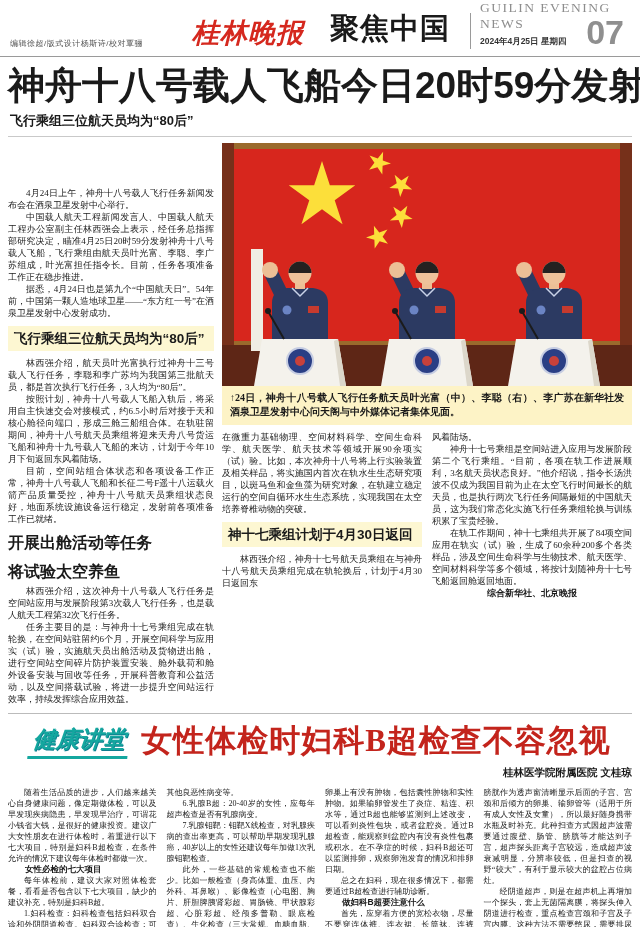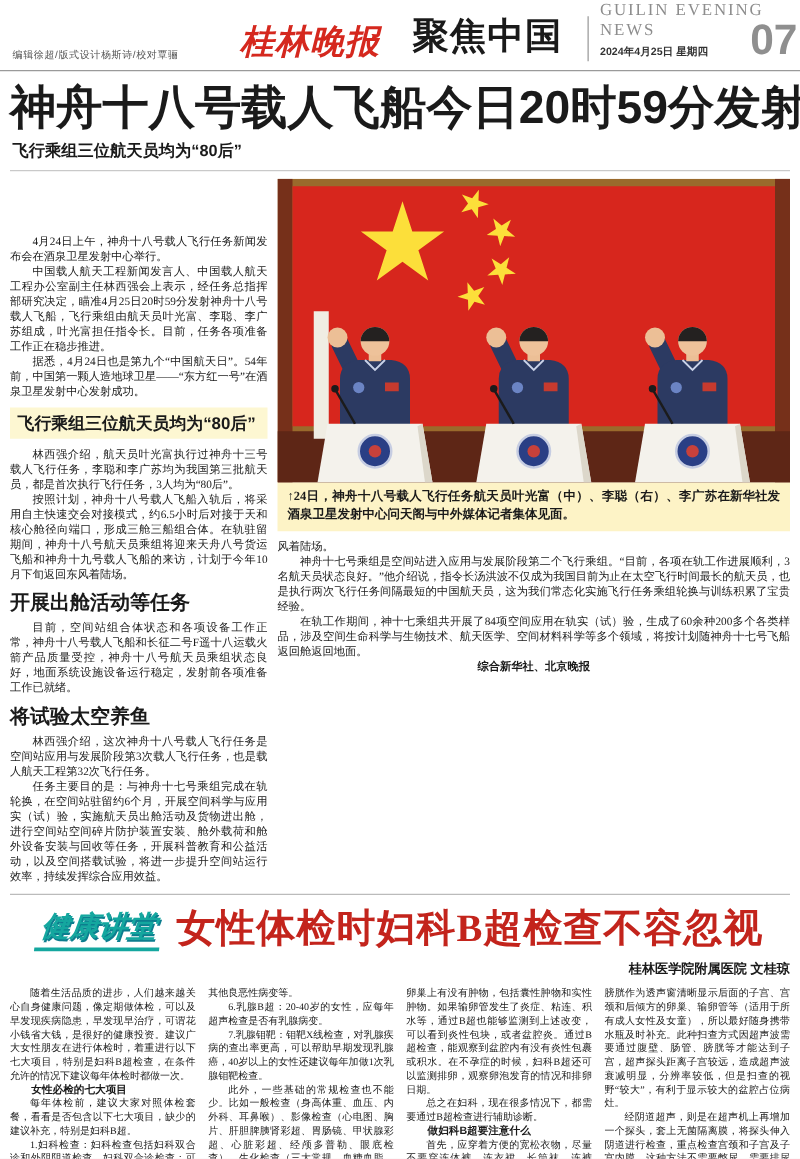--- a/index.html
+++ b/index.html
@@ -15,21 +15,21 @@
 
   
   .masthead{position:relative;height:57px;border-bottom:1px solid #9a9a9a;}
   .credits{position:absolute;left:10px;bottom:7px;font-size:8px;color:#555;letter-spacing:.5px;font-family:"Liberation Sans",sans-serif;}
   .brand{position:absolute;left:192px;bottom:5px;font-size:27px;font-weight:bold;font-style:italic;color:var(--accent-red);font-family:"DejaVu Serif",serif;letter-spacing:1px;}
   .section-title{position:absolute;left:330px;bottom:7px;font-size:29px;font-weight:900;font-family:"Liberation Sans",sans-serif;letter-spacing:1px;}
   .vdiv{position:absolute;left:470px;bottom:7px;width:1px;height:36px;background:#9a9a9a;}
   .english{position:absolute;left:480px;bottom:8px;}
   .english .en{font-size:13.5px;color:#8d8d8d;letter-spacing:1.5px;font-family:"Liberation Serif",serif;}
   .english .date{font-size:8.5px;color:#333;font-weight:bold;margin-top:4px;font-family:"Liberation Sans",sans-serif;}
-  .pagenum{position:absolute;right:2px;bottom:4px;font-size:34px;font-weight:800;color:#8f8f8f;font-family:"Liberation Sans",sans-serif;text-align:right;}
+  .pagenum{position:absolute;right:16px;bottom:4px;font-size:34px;font-weight:800;color:#8f8f8f;font-family:"Liberation Sans",sans-serif;text-align:right;}
 
   
   .headline{font-family:"Liberation Sans","DejaVu Sans",sans-serif;font-weight:900;font-size:37px;letter-spacing:0;line-height:1.15;padding:8px 8px 2px;white-space:nowrap;}
   .subhead{font-family:"Liberation Sans",sans-serif;font-weight:bold;font-size:13px;padding:2px 10px 6px;}
   .rule{border-top:1px solid #c9c9c9;margin:0 8px;}
   .news-body{display:flex;gap:8px;padding:6px 8px 0;}
   .col-left{width:206px;flex:none;margin-top:44px;}
   .photo-wrap{flex:1;min-width:0;}
   .photo-svg{display:block;width:100%;height:auto;}
   .caption{background:var(--caption-yellow);font-size:10px;line-height:1.45;font-weight:bold;padding:5px 8px;text-align:justify;}
@@ -81,22 +81,22 @@
     <div class="rule"></div>
 
     <div class="news-body">
       <div class="col-left">
           <div class="blk p">4月24日上午，神舟十八号载人飞行任务新闻发布会在酒泉卫星发射中心举行。</div>
           <div class="blk p">中国载人航天工程新闻发言人、中国载人航天工程办公室副主任林西强会上表示，经任务总指挥部研究决定，瞄准4月25日20时59分发射神舟十八号载人飞船，飞行乘组由航天员叶光富、李聪、李广苏组成，叶光富担任指令长。目前，任务各项准备工作正在稳步推进。</div>
           <div class="blk p">据悉，4月24日也是第九个“中国航天日”。54年前，中国第一颗人造地球卫星——“东方红一号”在酒泉卫星发射中心发射成功。</div>
           <div class="blk y">飞行乘组三位航天员均为“80后”</div>
           <div class="blk p">林西强介绍，航天员叶光富执行过神舟十三号载人飞行任务，李聪和李广苏均为我国第三批航天员，都是首次执行飞行任务，3人均为“80后”。</div>
           <div class="blk p">按照计划，神舟十八号载人飞船入轨后，将采用自主快速交会对接模式，约6.5小时后对接于天和核心舱径向端口，形成三舱三船组合体。在轨驻留期间，神舟十八号航天员乘组将迎来天舟八号货运飞船和神舟十九号载人飞船的来访，计划于今年10月下旬返回东风着陆场。</div>
+          <div class="blk p">目前，空间站组合体状态和各项设备工作正常，神舟十八号载人飞船和长征二号F遥十八运载火箭产品质量受控，神舟十八号航天员乘组状态良好，地面系统设施设备运行稳定，发射前各项准备工作已就绪。</div>
           <div class="blk h2">开展出舱活动等任务</div>
-          <div class="blk p">目前，空间站组合体状态和各项设备工作正常，神舟十八号载人飞船和长征二号F遥十八运载火箭产品质量受控，神舟十八号航天员乘组状态良好，地面系统设施设备运行稳定，发射前各项准备工作已就绪。</div>
           <div class="blk h2">将试验太空养鱼</div>
           <div class="blk p">林西强介绍，这次神舟十八号载人飞行任务是空间站应用与发展阶段第3次载人飞行任务，也是载人航天工程第32次飞行任务。</div>
           <div class="blk p">任务主要目的是：与神舟十七号乘组完成在轨轮换，在空间站驻留约6个月，开展空间科学与应用实（试）验，实施航天员出舱活动及货物进出舱，进行空间站空间碎片防护装置安装、舱外载荷和舱外设备安装与回收等任务，开展科普教育和公益活动，以及空间搭载试验，将进一步提升空间站运行效率，持续发挥综合应用效益。</div>
         </div>
 
       <div class="photo-wrap">
 
         <svg class="photo-svg" viewBox="0 0 410 243" role="img">
           <rect x="0" y="0" width="410" height="243" fill="#9a6a2c"></rect>
           <rect x="0" y="0" width="12" height="243" fill="#76301a"></rect>
@@ -171,20 +171,25 @@
             <circle cx="-32" cy="168" r="3" fill="#1b1b1b"></circle>
           </g>
         </svg>
 
         <div class="caption">
           <span class="credit">新华社发</span>
           <span>↑24日，神舟十八号载人飞行任务航天员叶光富（中）、李聪（右）、李广苏在酒泉卫星发射中心问天阁与中外媒体记者集体见面。</span>
         </div>
 
         <div class="photo-cols">
+          <div class="col-mid">
+              <div class="blk c">在微重力基础物理、空间材料科学、空间生命科学、航天医学、航天技术等领域开展90余项实（试）验。比如，本次神舟十八号将上行实验装置及相关样品，将实施国内首次在轨水生生态研究项目，以斑马鱼和金鱼藻为研究对象，在轨建立稳定运行的空间自循环水生生态系统，实现我国在太空培养脊椎动物的突破。</div>
+              <div class="blk y">神十七乘组计划于4月30日返回</div>
+              <div class="blk p">林西强介绍，神舟十七号航天员乘组在与神舟十八号航天员乘组完成在轨轮换后，计划于4月30日返回东</div>
+            </div>
           <div class="col-right">
               <div class="blk c">风着陆场。</div>
               <div class="blk p">神舟十七号乘组是空间站进入应用与发展阶段第二个飞行乘组。“目前，各项在轨工作进展顺利，3名航天员状态良好。”他介绍说，指令长汤洪波不仅成为我国目前为止在太空飞行时间最长的航天员，也是执行两次飞行任务间隔最短的中国航天员，这为我们常态化实施飞行任务乘组轮换与训练积累了宝贵经验。</div>
               <div class="blk p">在轨工作期间，神十七乘组共开展了84项空间应用在轨实（试）验，生成了60余种200多个各类样品，涉及空间生命科学与生物技术、航天医学、空间材料科学等多个领域，将按计划随神舟十七号飞船返回舱返回地面。</div>
               <div class="blk by">综合新华社、北京晚报</div>
             </div>
         </div>
       </div>
     </div>
   </section>

